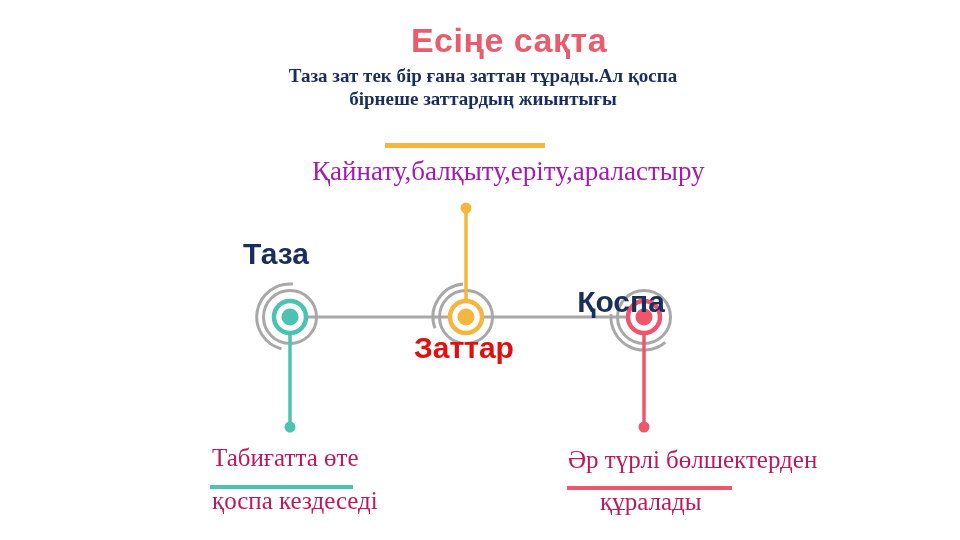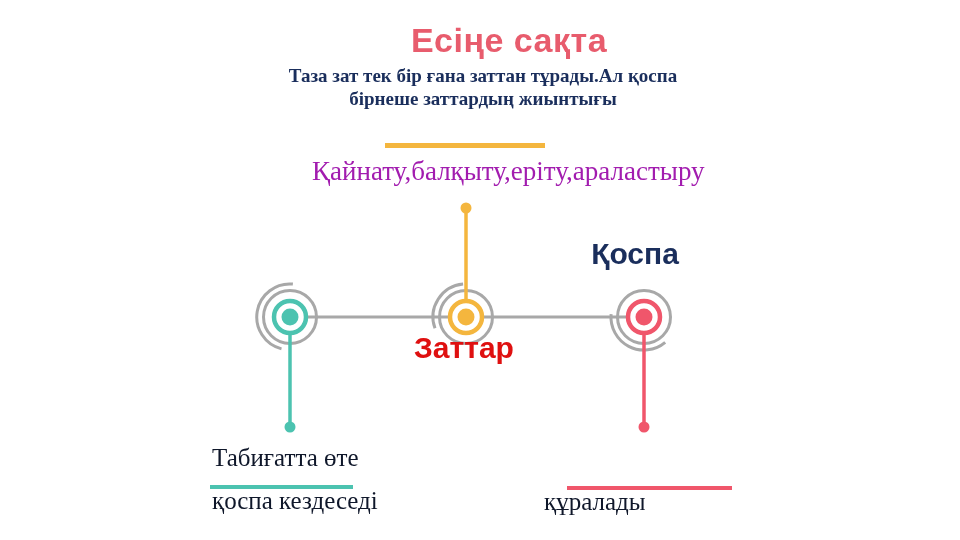--- a/index.html
+++ b/index.html
@@ -23,33 +23,33 @@
   .process{
     top:156px;left:312px;
     font-family:"Liberation Serif","DejaVu Serif",serif;
     font-size:27px;color:#a21caf;
   }
   .branch-label{
     top:237px;font-size:30px;font-weight:bold;color:#1A2E5C;
     transform:translateX(-50%);
   }
   .label-taza{left:276px;}
-  .label-qospa{left:635px;}
+  .label-qospa{left:621px;margin-top:48px;}
   .label-zattar{
     top:331px;left:464px;transform:translateX(-50%);
     font-size:30px;font-weight:bold;color:#DF1010;
   }
   .desc{
     font-family:"Liberation Serif","DejaVu Serif",serif;
-    font-size:25px;color:#0f172a;
+    font-size:25px;color:#be185d;
   }
   .desc-l1-left{top:444px;left:212px;}
   .desc-l2-left{top:487px;left:212px;}
   .desc-l1-right{top:446px;left:568px;}
-  .desc-l2-right{top:488px;left:544px;}
+  .desc-l2-right{top:488px;left:600px;}
   .underline-teal{top:485px;left:210px;width:143px;height:3.5px;background:#4CC3B0;}
   .underline-pink{top:486px;left:567px;width:165px;height:3.5px;background:#F0566B;}
   svg.diagram{position:absolute;top:0;left:0;}
 </style>
 </head>
 <body>
 
 <div class="slide">
 
   <div class="abs title">Есіңе сақта</div>
@@ -85,23 +85,25 @@
 
     <circle cx="290" cy="317" r="8.5" fill="#4CC3B0"></circle>
     <circle cx="466" cy="317" r="8.5" fill="#F4B63E"></circle>
     <circle cx="644" cy="317" r="8.5" fill="#F0566B"></circle>
 
     <circle cx="466" cy="208" r="5.5" fill="#F4B63E"></circle>
     <circle cx="290" cy="427" r="5.5" fill="#4CC3B0"></circle>
     <circle cx="644" cy="427" r="5.5" fill="#F0566B"></circle>
   </svg>
 
+  <div class="abs branch-label label-taza">Таза</div>
   <div class="abs branch-label label-qospa">Қоспа</div>
   <div class="abs label-zattar">Заттар</div>
 
   <div class="abs desc desc-l1-left">Табиғатта өте</div>
   <div class="abs underline-teal"></div>
   <div class="abs desc desc-l2-left">қоспа кездеседі</div>
 
+  <div class="abs desc desc-l1-right">Әр түрлі бөлшектерден</div>
   <div class="abs underline-pink"></div>
   <div class="abs desc desc-l2-right">құралады</div>
 
 </div>
 
 </body></html>

